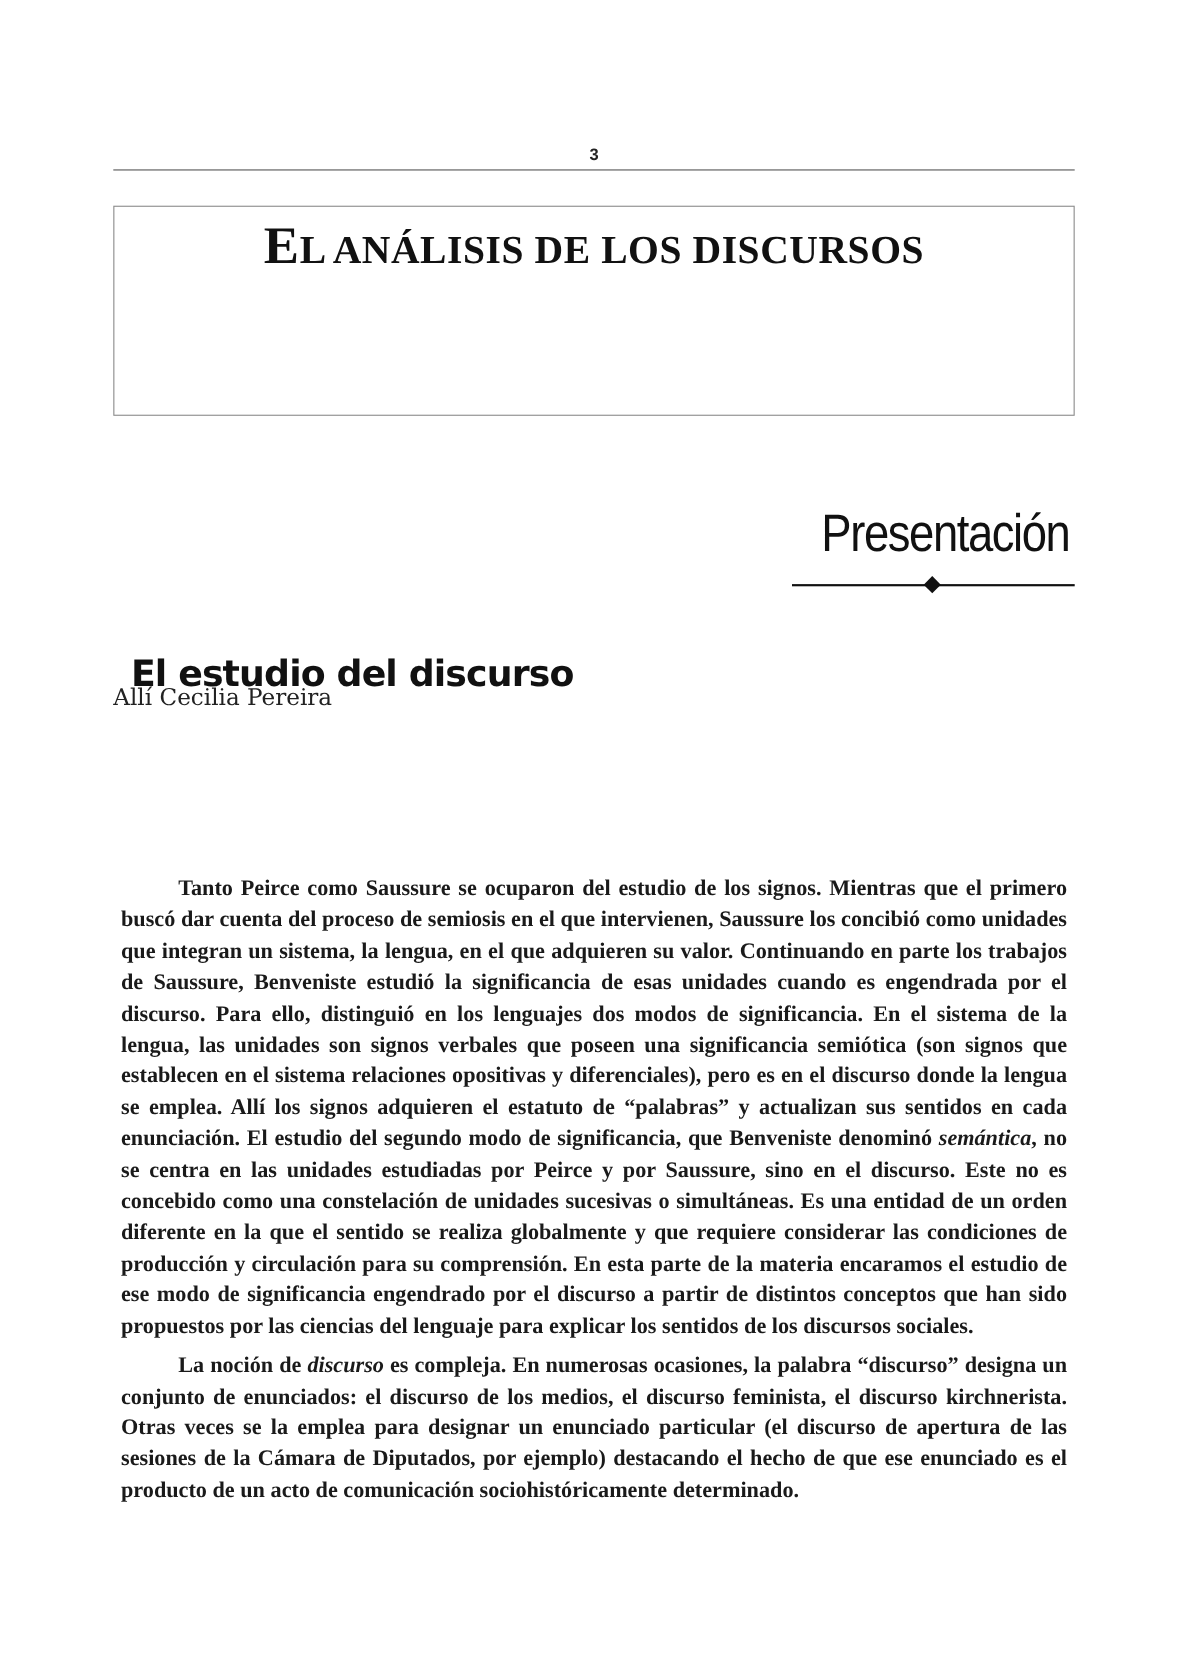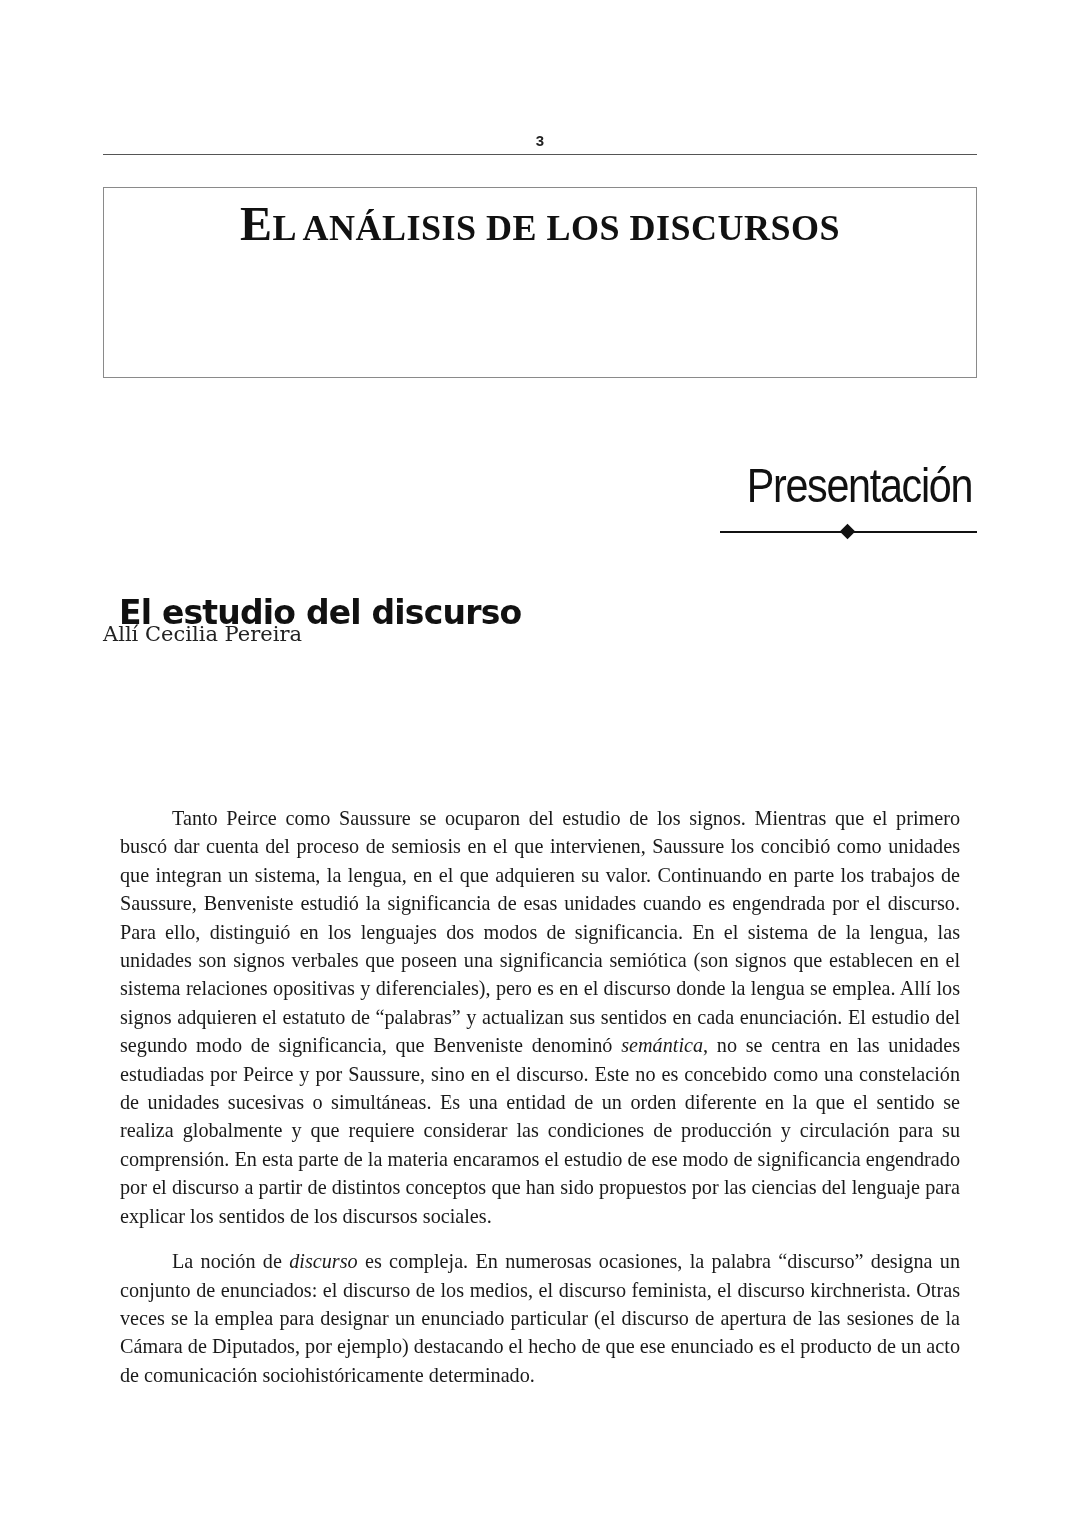--- a/index.html
+++ b/index.html
@@ -118,22 +118,23 @@
       left: 103px;
       width: 874px;
       font-family: "Liberation Serif", serif;
       font-size: 20.2px;
       line-height: 28.4px;
       color: #1a1a1a;
       text-align: justify;
       hyphens: manual;
     }
     .body-text p {
-      margin: 17px;
+      margin: 7px;
       text-indent: 52px;
+      font-weight: bold;
     }
   </style>
 </head>
 <body>
 
 <div class="page-number">3</div>
 <div class="header-rule"></div>
 
 <div class="chapter-box"></div>
 <h1 class="chapter-title" style="margin:0;">

